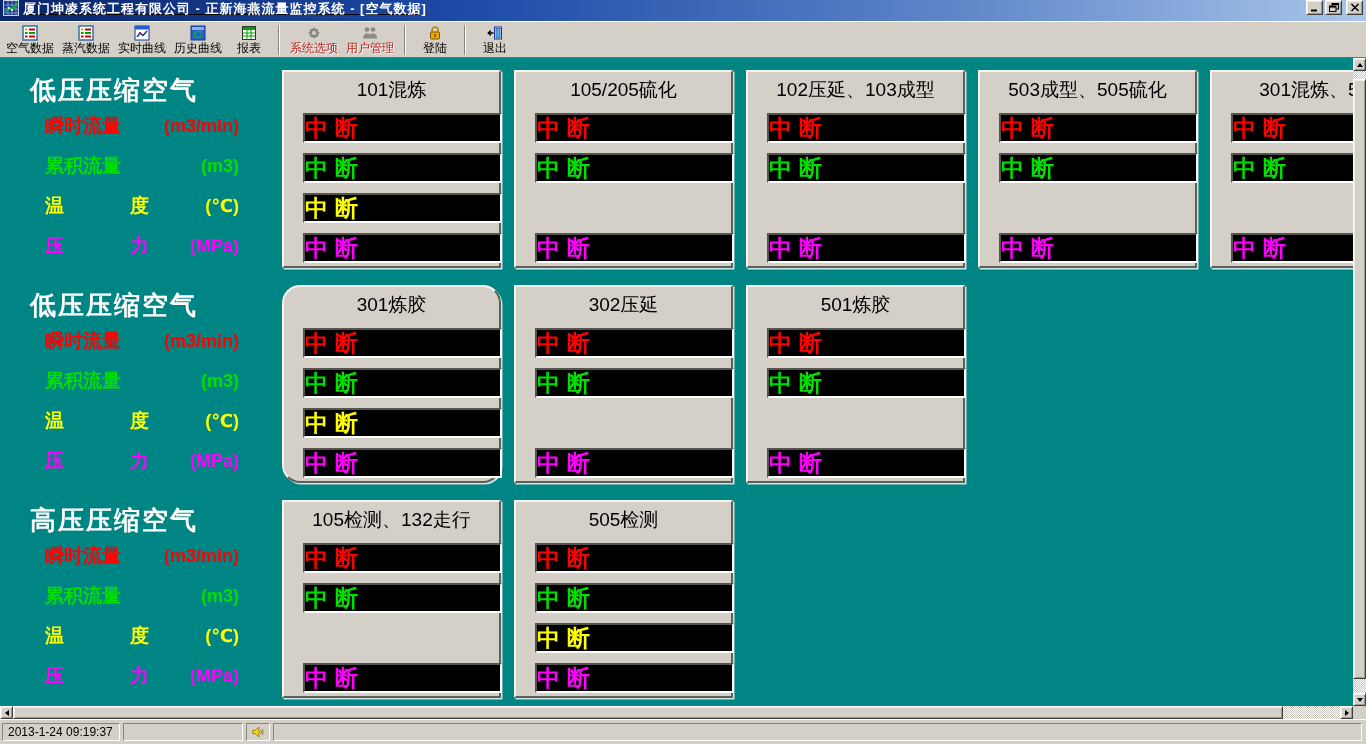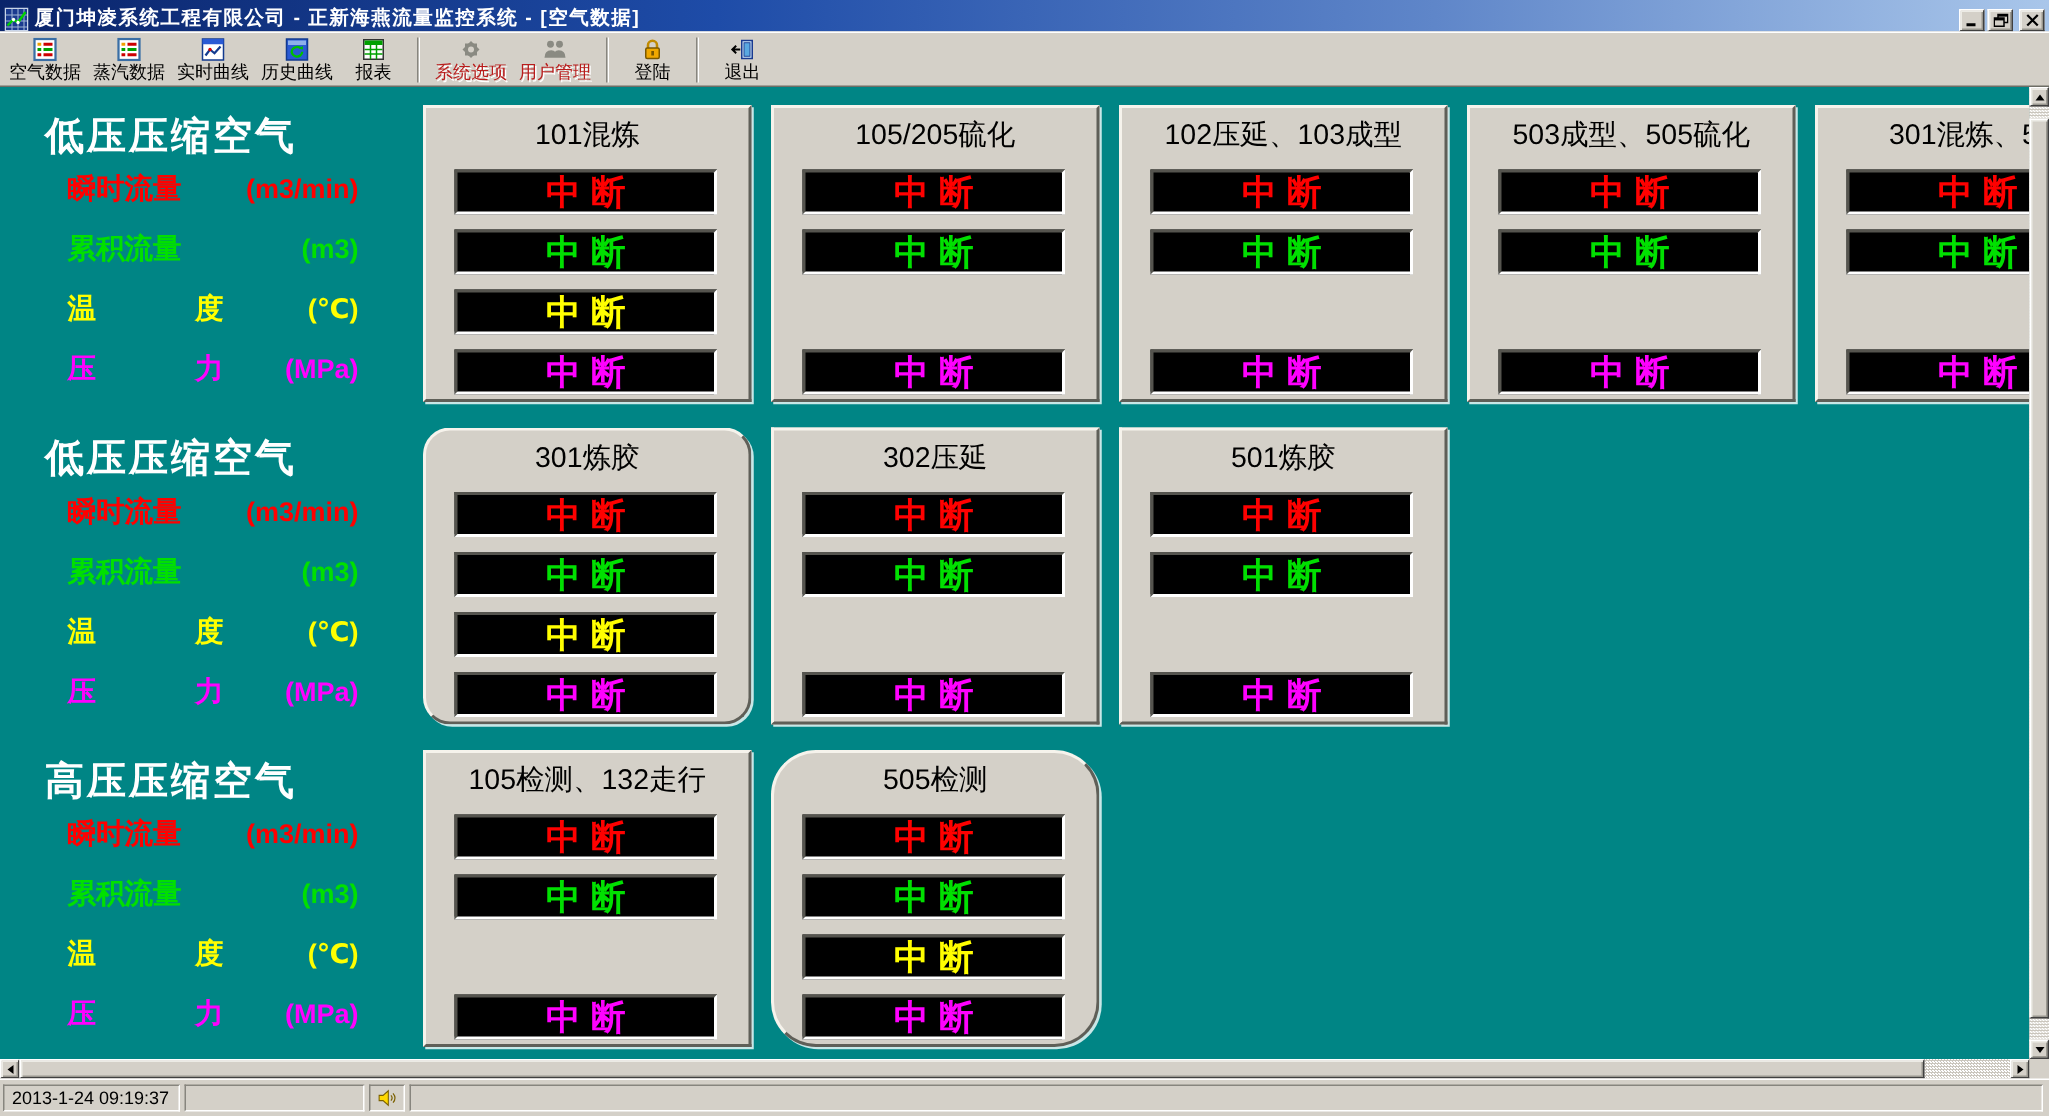--- a/index.html
+++ b/index.html
@@ -7,21 +7,21 @@
     width:1366px;height:744px;overflow:hidden;
     font-family:"Liberation Sans","DejaVu Sans",sans-serif;
     background:#000;
   }
   #window{position:relative;width:1366px;height:744px;background:#d4d0c8;overflow:hidden;}
 
   
   #titlebar{
     position:absolute;top:0;left:0;right:0;height:21px;
     background:linear-gradient(to right,#0a246a 0%,#1e4ca8 35%,#5f86c9 70%,#a9c6ea 100%);
-    display:flex;align-items:flex-end;padding:0 3px;gap:4px;box-sizing:border-box;
+    display:flex;align-items:flex-start;padding:0 3px;gap:4px;box-sizing:border-box;text-decoration:underline;
   }
   .tb-appicon{width:16px;height:16px;flex:0 0 auto;display:flex;}
   .tb-title{color:#fff;font-size:13px;font-weight:bold;white-space:nowrap;overflow:hidden;flex:1;letter-spacing:1px;}
   .winbtns{display:flex;gap:2px;align-items:center;}
   .winbtn{
     width:17px;height:15px;background:#d4d0c8;
     border:1px solid;border-color:#fff #404040 #404040 #fff;
     box-shadow:inset 1px 1px 0 #ecebe5, inset -1px -1px 0 #9a9890;
     display:flex;align-items:center;justify-content:center;padding:0;
   }
@@ -50,23 +50,23 @@
   .param .punit{font-size:18px;}
 
   .panel{
     position:absolute;top:0;width:219px;height:198px;background:#d4d0c8;box-sizing:border-box;
     border:2px solid;border-color:#f6f3ec #5f5f58 #5f5f58 #f6f3ec;
     box-shadow:1.5px 1.5px 0 rgba(235,248,248,.85);
     margin-left:24px;
   }
   .panel-title{margin-top:5px;text-align:center;font-size:19px;color:#000;white-space:nowrap;}
   .vbox{
-    position:absolute;left:19px;width:175px;height:30px;background:#000;box-sizing:border-box;
+    position:absolute;left:19px;width:199px;height:30px;background:#000;box-sizing:border-box;
     border:2px solid;border-color:#55544e #fff #fff #55544e;
-    display:flex;align-items:center;justify-content:center;
+    display:flex;align-items:center;justify-content:flex-start;
   }
   .vbox .vtext{font-size:23px;font-weight:bold;letter-spacing:7px;margin-right:-7px;line-height:1;white-space:nowrap;}
 
   
   .hatch{background-color:#d4d0c8;background-image:conic-gradient(#fff 25%,#cac6bd 0 50%,#fff 0 75%,#cac6bd 0);background-size:2px 2px;}
   #vscroll{position:absolute;top:58px;left:1353px;width:13px;height:648px;}
   #hscroll{position:absolute;top:706px;left:0;width:1353px;height:13px;}
   .sbtn,.sthumb{
     position:absolute;background:#d4d0c8;box-sizing:border-box;
     border:1px solid;border-color:#fff #404040 #404040 #fff;
@@ -423,21 +423,21 @@
           <div class="vbox" style="top: 41px;">
             <span class="vtext" style="color: rgb(255, 0, 0);">中断</span>
           </div>
           <div class="vbox" style="top: 81px;">
             <span class="vtext" style="color: rgb(0, 224, 0);">中断</span>
           </div>
           <div class="vbox" style="top: 161px;">
             <span class="vtext" style="color: rgb(255, 0, 255);">中断</span>
           </div>
         </div>
-        <div class="panel" style="left: 490px; border-radius: 30px;">
+        <div class="panel" style="left: 490px;">
           <div class="panel-title">505检测</div>
           <div class="vbox" style="top: 41px;">
             <span class="vtext" style="color: rgb(255, 0, 0);">中断</span>
           </div>
           <div class="vbox" style="top: 81px;">
             <span class="vtext" style="color: rgb(0, 224, 0);">中断</span>
           </div>
           <div class="vbox" style="top: 121px;">
             <span class="vtext" style="color: rgb(255, 255, 0);">中断</span>
           </div>

